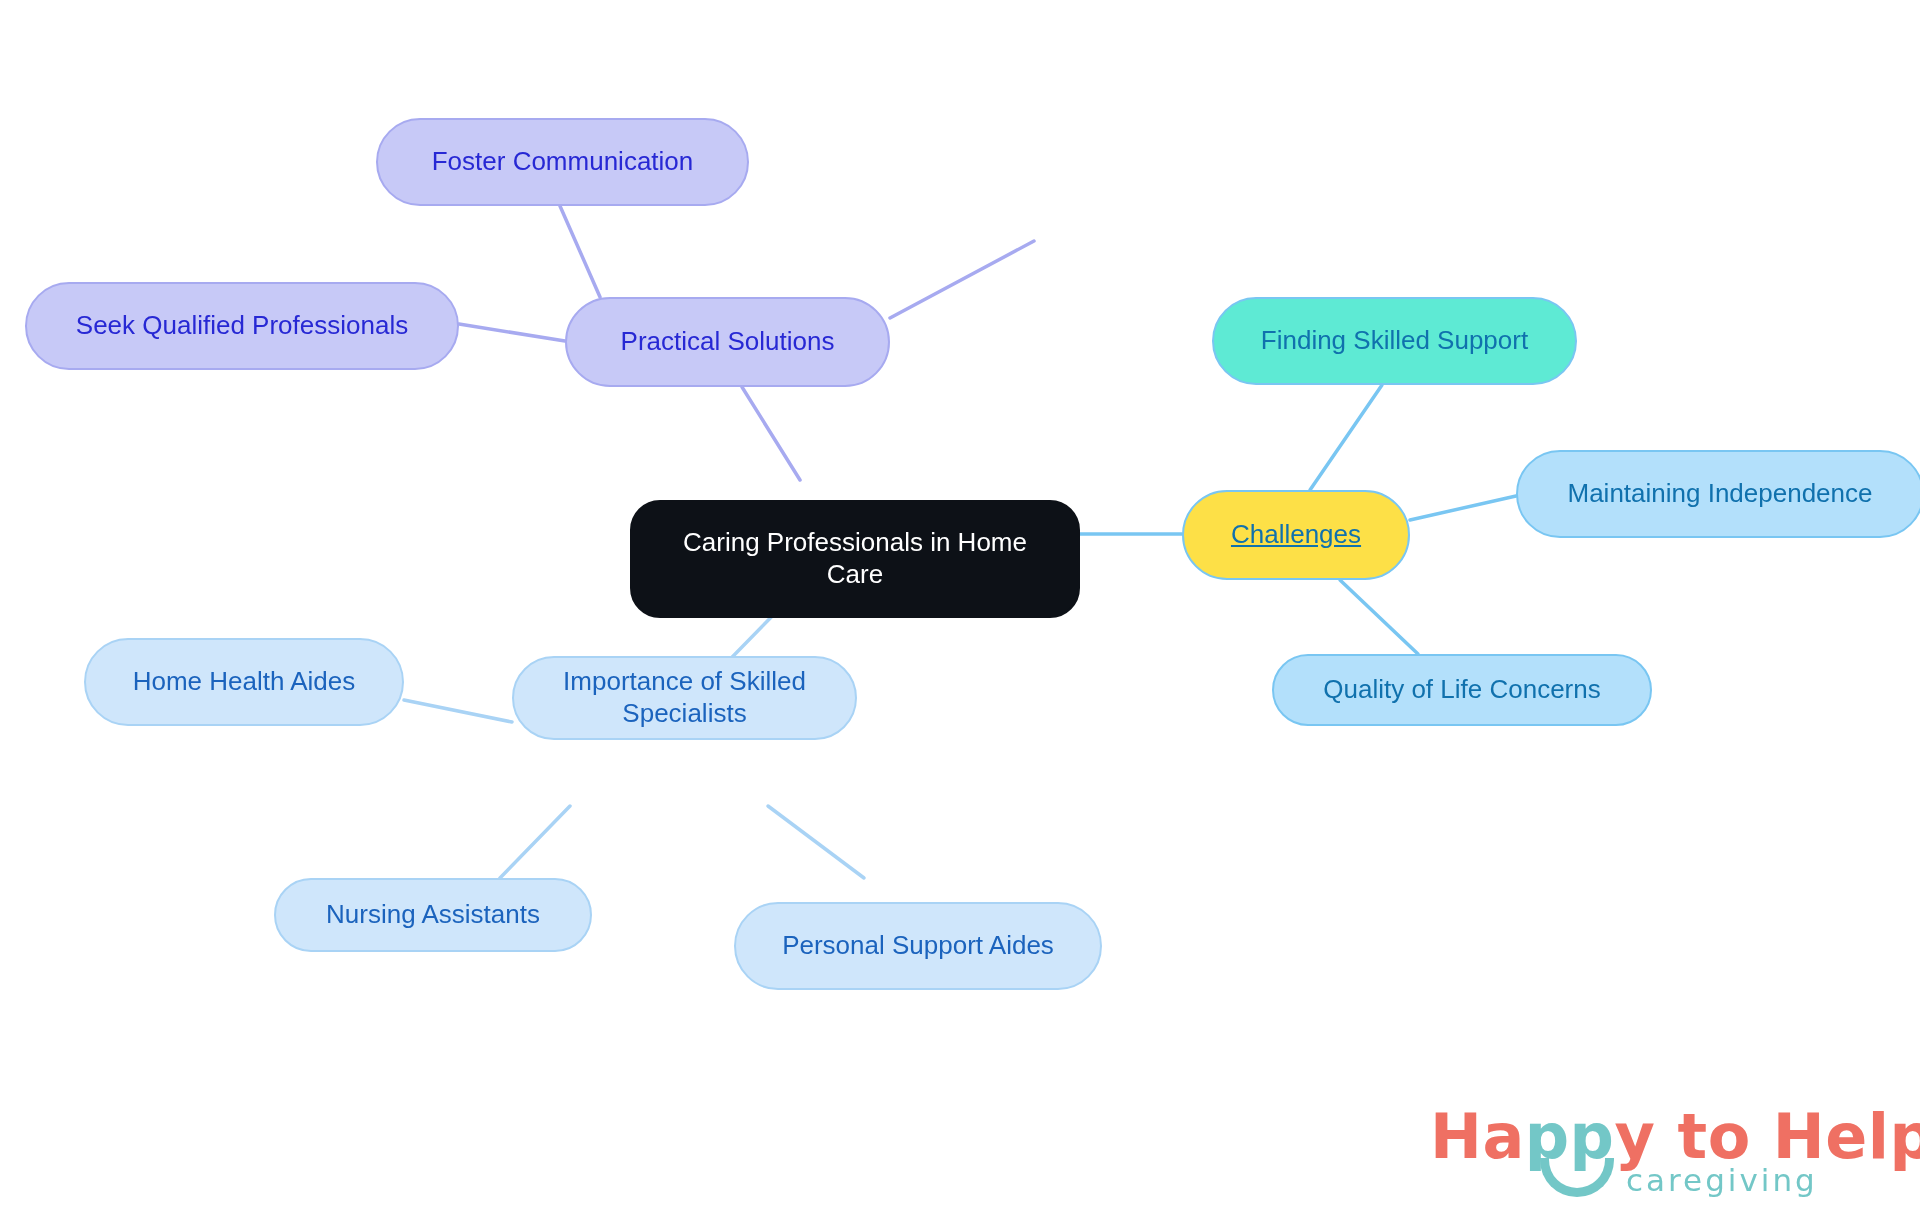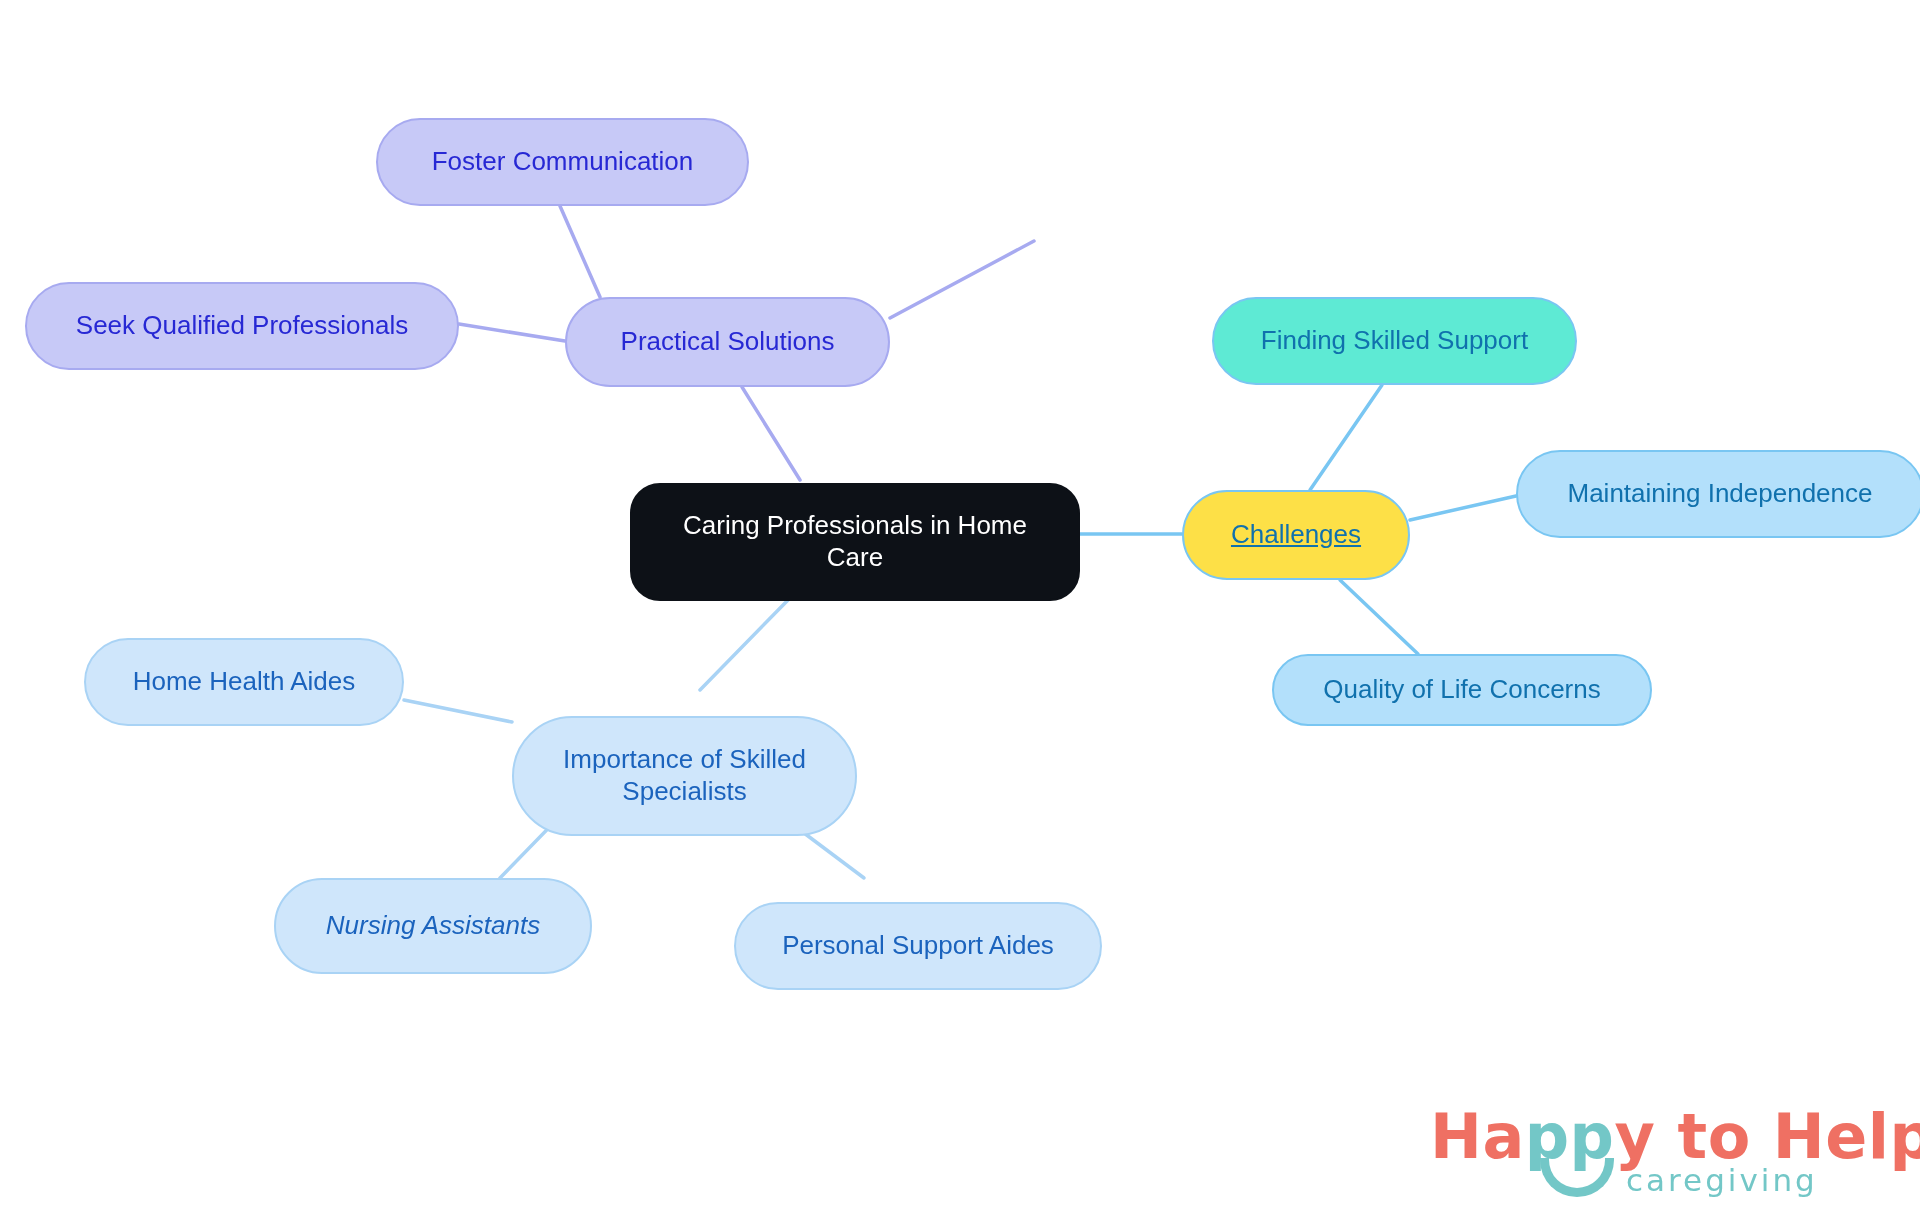--- a/index.html
+++ b/index.html
@@ -118,34 +118,34 @@
       <line x1="1080" y1="534" x2="1182" y2="534" stroke="#79c6f2" stroke-width="3.5" stroke-linecap="round"></line>
       <line x1="1310" y1="490" x2="1382" y2="385" stroke="#79c6f2" stroke-width="3.5" stroke-linecap="round"></line>
       <line x1="1410" y1="520" x2="1516" y2="496" stroke="#79c6f2" stroke-width="3.5" stroke-linecap="round"></line>
       <line x1="1340" y1="580" x2="1418" y2="654" stroke="#79c6f2" stroke-width="3.5" stroke-linecap="round"></line>
       <line x1="790" y1="598" x2="700" y2="690" stroke="#a9d3f5" stroke-width="3.5" stroke-linecap="round"></line>
       <line x1="512" y1="722" x2="404" y2="700" stroke="#a9d3f5" stroke-width="3.5" stroke-linecap="round"></line>
       <line x1="570" y1="806" x2="500" y2="878" stroke="#a9d3f5" stroke-width="3.5" stroke-linecap="round"></line>
       <line x1="768" y1="806" x2="864" y2="878" stroke="#a9d3f5" stroke-width="3.5" stroke-linecap="round"></line>
     </svg>
 
-  <div class="node root" style="left: 630px; top: 483px; width: 450px; height: 118px; background: rgb(13, 17, 23); color: rgb(255, 255, 255);">Caring Professionals in Home Care</div>
+  <div class="node root" style="left: 630px; top: 500px; width: 450px; height: 118px; background: rgb(13, 17, 23); color: rgb(255, 255, 255);">Caring Professionals in Home Care</div>
 
   <div class="node purple" style="left: 565px; top: 297px; width: 325px; height: 90px; background: rgb(199, 201, 247); border-color: rgb(167, 170, 240); color: rgb(39, 40, 212);">Practical Solutions</div>
   <div class="node purple" style="left: 376px; top: 118px; width: 373px; height: 88px; background: rgb(199, 201, 247); border-color: rgb(167, 170, 240); color: rgb(39, 40, 212);">Foster Communication</div>
   <div class="node purple" style="left: 25px; top: 282px; width: 434px; height: 88px; background: rgb(199, 201, 247); border-color: rgb(167, 170, 240); color: rgb(39, 40, 212);">Seek Qualified Professionals</div>
 
   <div class="node blue-mid" style="left: 1182px; top: 490px; width: 228px; height: 90px; background: #fde047; border-color: rgb(121, 198, 242); color: rgb(16, 113, 173); text-decoration: underline;">Challenges</div>
   <div class="node blue-mid" style="left: 1212px; top: 297px; width: 365px; height: 88px; background: #5eead4; border-color: rgb(121, 198, 242); color: rgb(16, 113, 173);">Finding Skilled Support</div>
   <div class="node blue-mid" style="left: 1516px; top: 450px; width: 408px; height: 88px; background: rgb(179, 224, 251); border-color: rgb(121, 198, 242); color: rgb(16, 113, 173);">Maintaining Independence</div>
   <div class="node blue-mid" style="left: 1272px; top: 654px; width: 380px; height: 72px; background: rgb(179, 224, 251); border-color: rgb(121, 198, 242); color: rgb(16, 113, 173);">Quality of Life Concerns</div>
 
-  <div class="node blue-light" style="left: 512px; top: 716px; width: 345px; height: 120px; background: rgb(207, 230, 251); border-color: rgb(169, 211, 245); color: rgb(27, 99, 189);">Importance of Skilled Specialists</div>
+  <div class="node blue-light" style="left: 512px; top: 656px; width: 345px; height: 84px; background: rgb(207, 230, 251); border-color: rgb(169, 211, 245); color: rgb(27, 99, 189);">Importance of Skilled Specialists</div>
   <div class="node blue-light" style="left: 84px; top: 638px; width: 320px; height: 88px; background: rgb(207, 230, 251); border-color: rgb(169, 211, 245); color: rgb(27, 99, 189);">Home Health Aides</div>
-  <div class="node blue-light" style="left: 274px; top: 878px; width: 318px; height: 96px; background: rgb(207, 230, 251); border-color: rgb(169, 211, 245); color: rgb(27, 99, 189); font-style: italic;">Nursing Assistants</div>
+  <div class="node blue-light" style="left: 274px; top: 878px; width: 318px; height: 74px; background: rgb(207, 230, 251); border-color: rgb(169, 211, 245); color: rgb(27, 99, 189);">Nursing Assistants</div>
   <div class="node blue-light" style="left: 734px; top: 878px; width: 368px; height: 88px; background: rgb(207, 230, 251); border-color: rgb(169, 211, 245); color: rgb(27, 99, 189); margin-top: 24px;">Personal Support Aides</div>
 
   <div id="logo">
     <div class="logo-word"><span class="lg-coral">Ha</span><span class="lg-teal">pp</span><span class="lg-coral">y</span><span class="lg-coral"> to Help</span></div>
     <div class="logo-smile"></div>
     <div class="logo-sub">caregiving</div>
   </div>
 
 </div>
 

